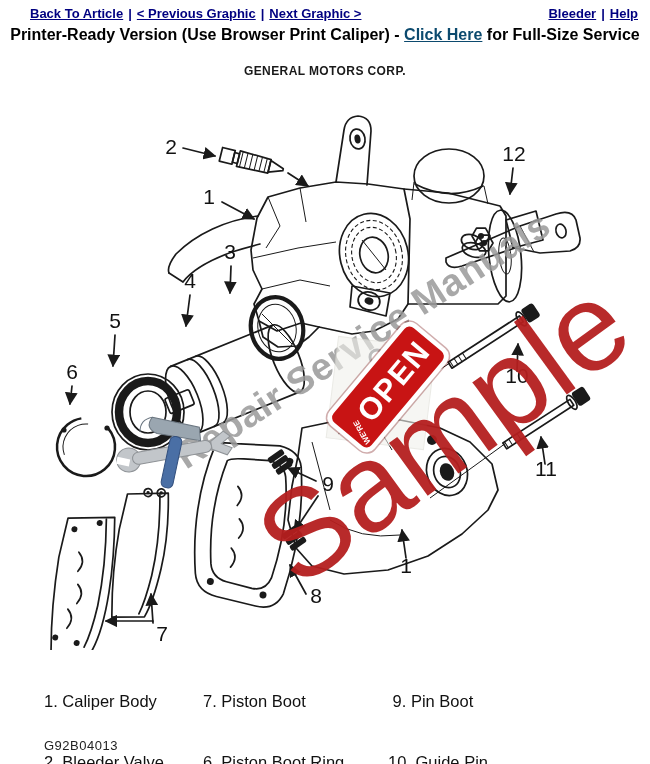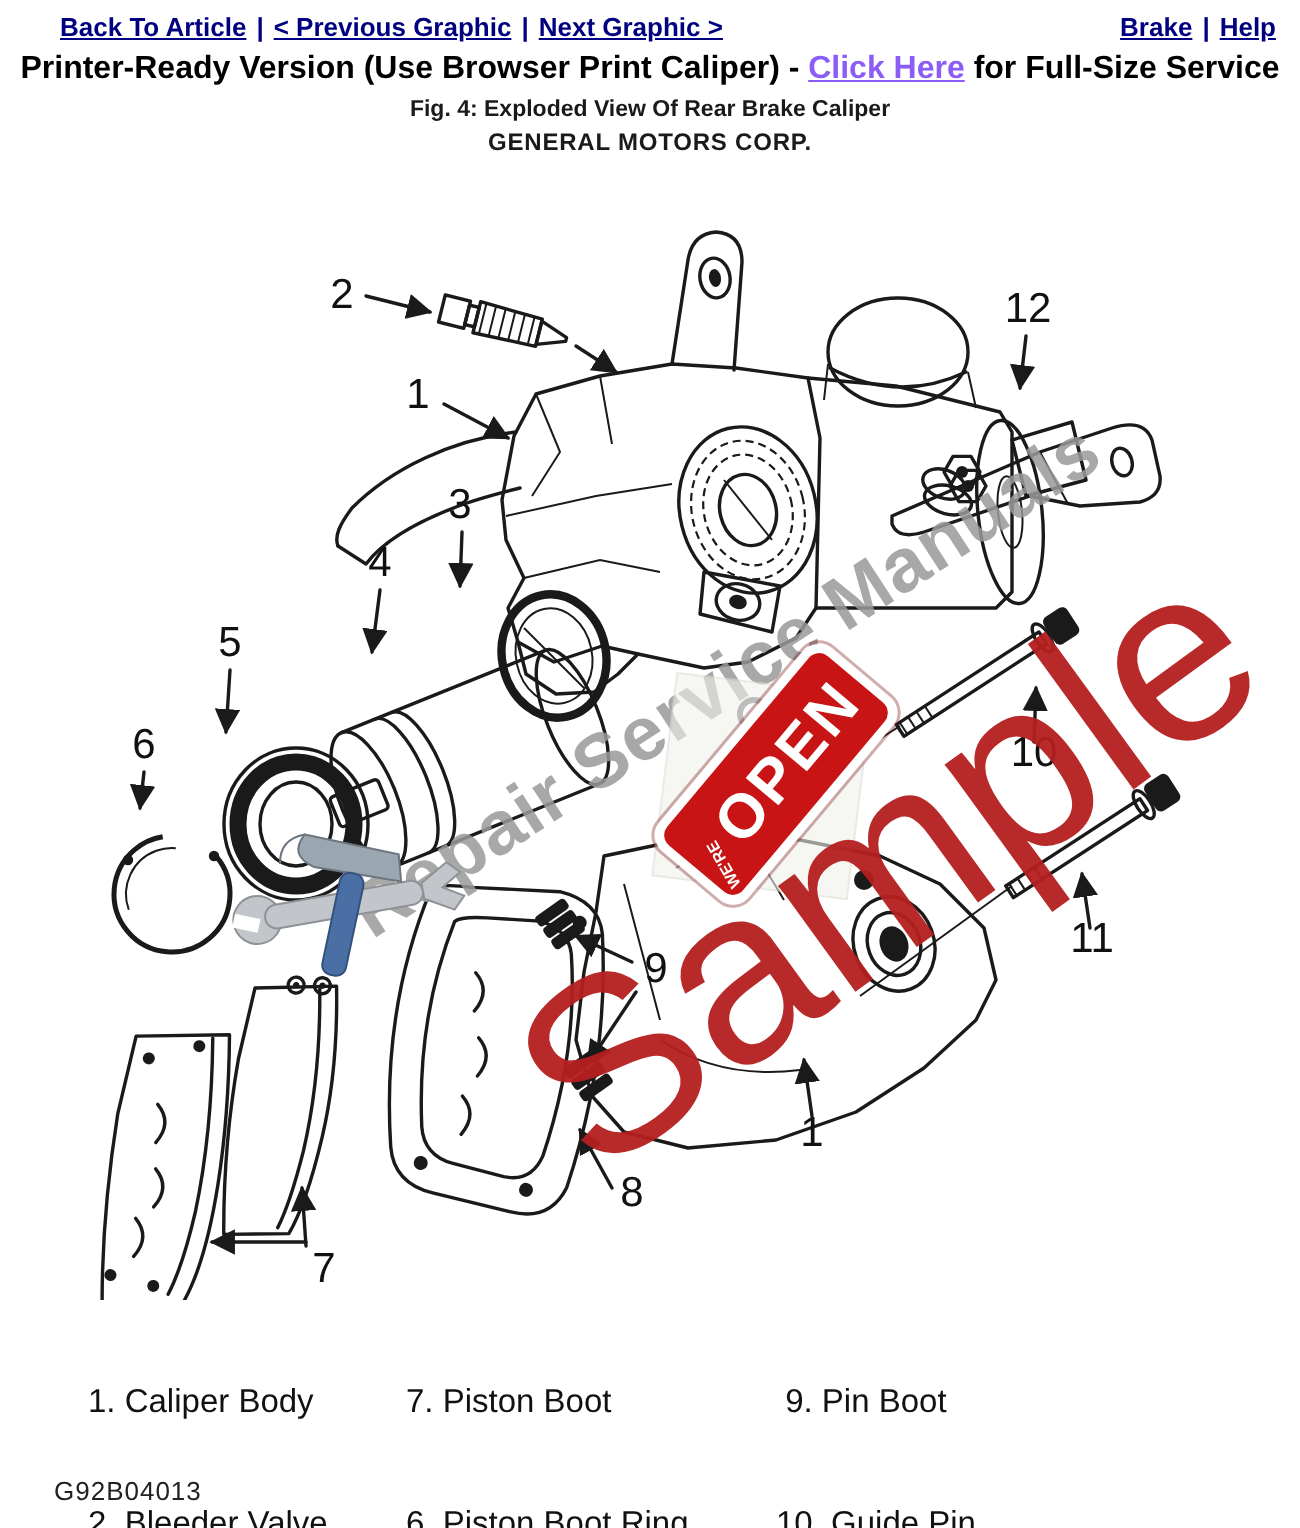--- a/index.html
+++ b/index.html
@@ -6,56 +6,55 @@
   .page{position:relative;width:650px;height:764px;background:#fff;overflow:hidden;
         font-family:"Liberation Sans",sans-serif;color:#111;}
   
   .topbar{position:absolute;left:30px;right:12px;top:6px;display:flex;
           justify-content:space-between;font-size:13px;font-weight:bold;}
   .topbar a{color:#000080;text-decoration:underline;cursor:pointer;}
   .sep{color:#000080;margin:0 5px;font-weight:bold;}
   
   .print-line{position:absolute;top:26px;left:0;width:650px;text-align:center;
               font-size:16px;font-weight:bold;color:#000;}
-  .print-line a{color:#8b5cf6;text-decoration:underline;cursor:pointer;}
+  .print-line a{color:#0c4a6e;text-decoration:underline;cursor:pointer;}
   .fig-caption{position:absolute;top:49px;left:0;width:650px;text-align:center;
                font-size:11.5px;font-weight:bold;color:#1a1a1a;}
   .fig-source{position:absolute;top:64px;left:0;width:650px;text-align:center;
               font-size:12px;font-weight:bold;color:#1a1a1a;letter-spacing:.4px;}
   
   .diagram-wrap{position:absolute;top:90px;left:0;width:650px;height:560px;}
   svg .ink{stroke:#1a1a1a;fill:none;stroke-width:1.7;stroke-linecap:round;stroke-linejoin:round;}
   svg .thin{stroke:#1a1a1a;fill:none;stroke-width:1;}
   svg .dash{stroke:#1a1a1a;fill:none;stroke-width:1.1;stroke-dasharray:4 2.5;}
   svg .fillink{fill:#1a1a1a;stroke:none;}
   svg .callout-num{font-family:"Liberation Sans",sans-serif;font-size:21px;fill:#111;}
   
   .parts-col{position:absolute;font-size:16.5px;line-height:20.4px;color:#111;white-space:pre;}
   .col-1{left:44px;top:650px;} .col-2{left:203px;top:650px;} .col-3{left:388px;top:650px;}
-  .figure-id{position:absolute;left:27px;top:738px;font-size:13px;color:#222;letter-spacing:.5px;}
+  .figure-id{position:absolute;left:44px;top:738px;font-size:13px;color:#222;letter-spacing:.5px;}
 </style>
 </head>
 <body>
 
 <div class="page">
 
   <div class="topbar">
     <div>
       <a>Back To Article</a><span class="sep">|</span><a>&lt; Previous Graphic</a><span class="sep">|</span><a>Next Graphic &gt;</a>
     </div>
     <div>
-      <a>Brake</a><span class="sep">|</span><a>Help</a>
+      <a>Bleeder</a><span class="sep">|</span><a>Help</a>
     </div>
   </div>
 
   <div class="print-line">
     <span>Printer-Ready Version (Use Browser Print Caliper) - </span><a>Click Here</a><span> for Full-Size Service</span>
   </div>
 
-  <div class="fig-caption">Fig. 4: Exploded View Of Rear Brake Caliper</div>
   <div class="fig-source">GENERAL MOTORS CORP.</div>
 
   <div class="diagram-wrap">
   <svg width="650" height="560" viewBox="0 0 650 560">
     <defs>
       <marker id="ah" viewBox="0 0 10 10" refX="9" refY="5" markerWidth="7.5" markerHeight="7.5" orient="auto">
         <path d="M0,0 L10,5 L0,10 Z" fill="#1a1a1a"></path>
       </marker>
     </defs>
 

